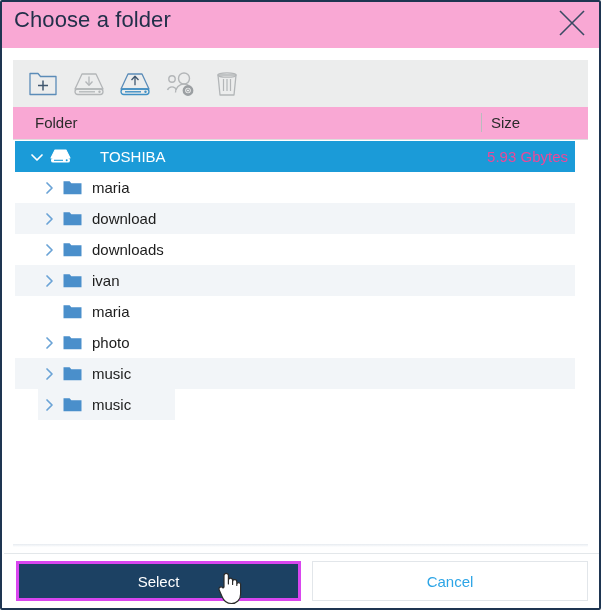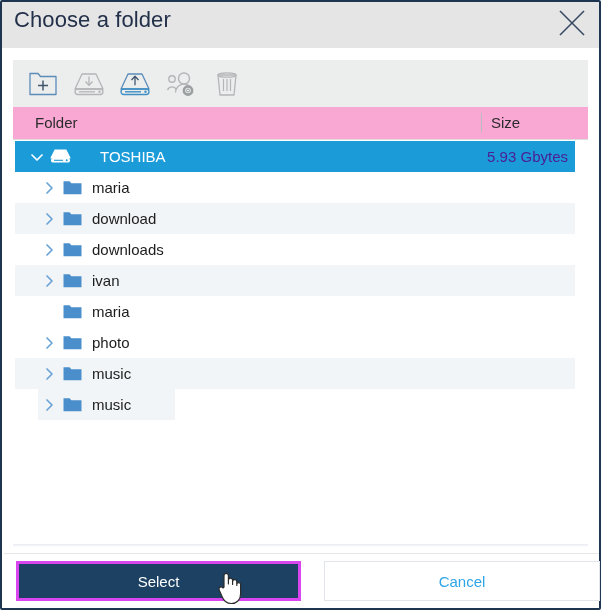--- a/index.html
+++ b/index.html
@@ -20,21 +20,21 @@
     border: 2px solid #1e3551;
     border-radius: 2px;
   }
 
   
   #titlebar {
     position: absolute;
     left: 0; top: 0;
     width: 597px;
     height: 46px;
-    background: #e5e5e5;
+    background: #f9a8d4;
   }
   #dialog-title {
     position: absolute;
     left: 12px;
     top: 5px;
     font-size: 22px;
     color: #22304a;
     letter-spacing: 0.1px;
     white-space: nowrap;
   }
@@ -184,21 +184,21 @@
     color: #1c1c1c;
     margin-left: 8px;
     white-space: nowrap;
   }
   .tree-row.selected .node-label { color: #ffffff; margin-left: 28px; }
 
   .node-size {
     position: absolute;
     right: 31px;
     font-size: 15px;
-    color: #4c1d95;
+    color: #ec4899;
     white-space: nowrap;
   }
 
   
   .depth-0 .row-content { padding-left: 22px; }
   .depth-1 .row-content { padding-left: 34px; }
 
   
   #footer-shadow {
     position: absolute;
@@ -232,21 +232,21 @@
     height: 40px;
     background: #1c4163;
     border: 3px solid #d946ef;
     color: #ffffff;
     font-size: 15px;
     font-family: "Liberation Sans", sans-serif;
     cursor: pointer;
   }
   #cancel-button {
     position: absolute;
-    left: 320px;
+    left: 308px;
     top: 7px;
     width: 276px;
     height: 40px;
     background: #ffffff;
     border: 1px solid #e2e6ea;
     color: #2da5e6;
     font-size: 15px;
     font-family: "Liberation Sans", sans-serif;
     cursor: pointer;
   }

